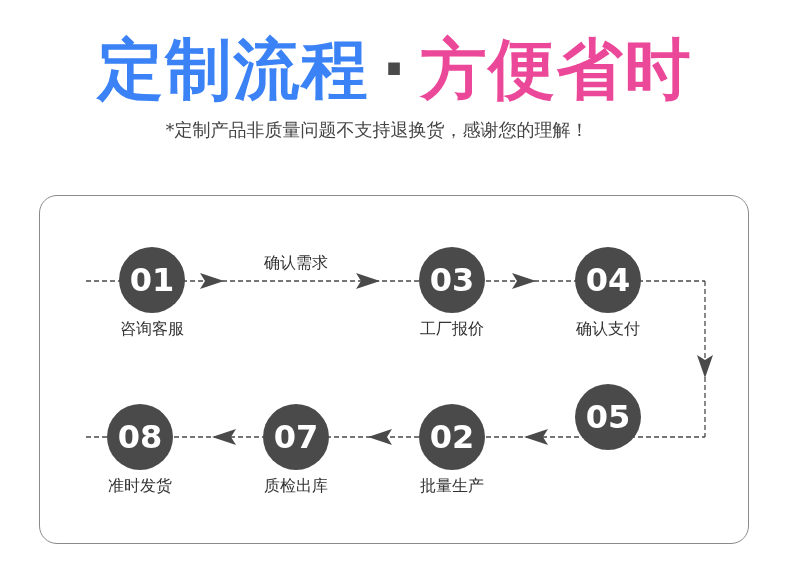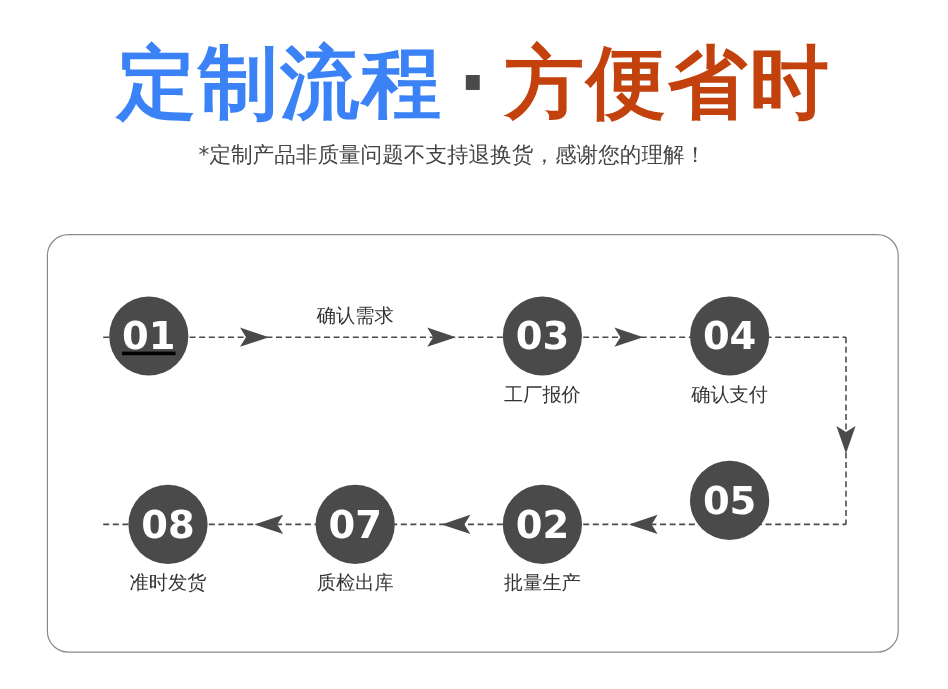--- a/index.html
+++ b/index.html
@@ -1,21 +1,21 @@
 <!DOCTYPE html>
 <html><head>
   <meta charset="utf-8">
   <style>
     html, body { margin: 0; padding: 0; background: #ffffff; }
     body { width: 790px; height: 574px; position: relative; overflow: hidden;
       font-family: "DejaVu Sans", "Liberation Sans", sans-serif; }
     .title { position: absolute; left: 0; top: 28px; width: 790px; text-align: center;
       font-size: 66px; font-weight: bold; line-height: 84px; letter-spacing: 2px; white-space: nowrap; }
     .title .yellow { color: #3b82f6; }
-    .title .gray { color: #c2410c; }
+    .title .gray { color: #ec4899; }
     .title .dot { color: #4a4a4a; margin: 0 12px; }
     .subtitle { position: absolute; left: 0; top: 116px; width: 754px; text-align: center;
       font-size: 18px; color: #444444; line-height: 28px; }
     .panel { position: absolute; left: 39px; top: 195px; width: 710px; height: 349px;
       border: 1.5px solid #8a8a8a; border-radius: 18px; box-sizing: border-box; }
     svg.flow { position: absolute; left: 0; top: 0; }
     .step { position: absolute; width: 120px; text-align: center; }
     .circle { width: 66px; height: 66px; border-radius: 50%; background: #4a4a4a; margin: 0 auto;
       display: flex; align-items: center; justify-content: center; color: #ffffff;
       font-size: 32px; font-weight: bold; font-family: "DejaVu Sans", "Liberation Sans", sans-serif; }
@@ -44,22 +44,23 @@
     <path d="M200,273 L224,281 L200,289 L205,281 Z"></path>
     <path d="M356,273 L380,281 L356,289 L361,281 Z"></path>
     <path d="M512,273 L536,281 L512,289 L517,281 Z"></path>
     <path d="M697,355 L705,378 L713,355 L705,360 Z"></path>
     <path d="M548,429 L524,437 L548,445 L543,437 Z"></path>
     <path d="M392,429 L368,437 L392,445 L387,437 Z"></path>
     <path d="M236,429 L212,437 L236,445 L231,437 Z"></path>
   </g>
 </svg>
 
-<div class="step" style="left:64px; top:247px;text-decoration:underline;">
+<div class="step" style="left:92px; top:247px;">
   <div class="circle">01</div>
+  <div class="label">咨询客服</div>
 </div>
 <div class="step" style="left:236px; top:247px;">
   <div class="label">确认需求</div>
 </div>
 <div class="step" style="left:392px; top:247px;">
   <div class="circle">03</div>
   <div class="label">工厂报价</div>
 </div>
 <div class="step" style="left:548px; top:247px;">
   <div class="circle">04</div>

